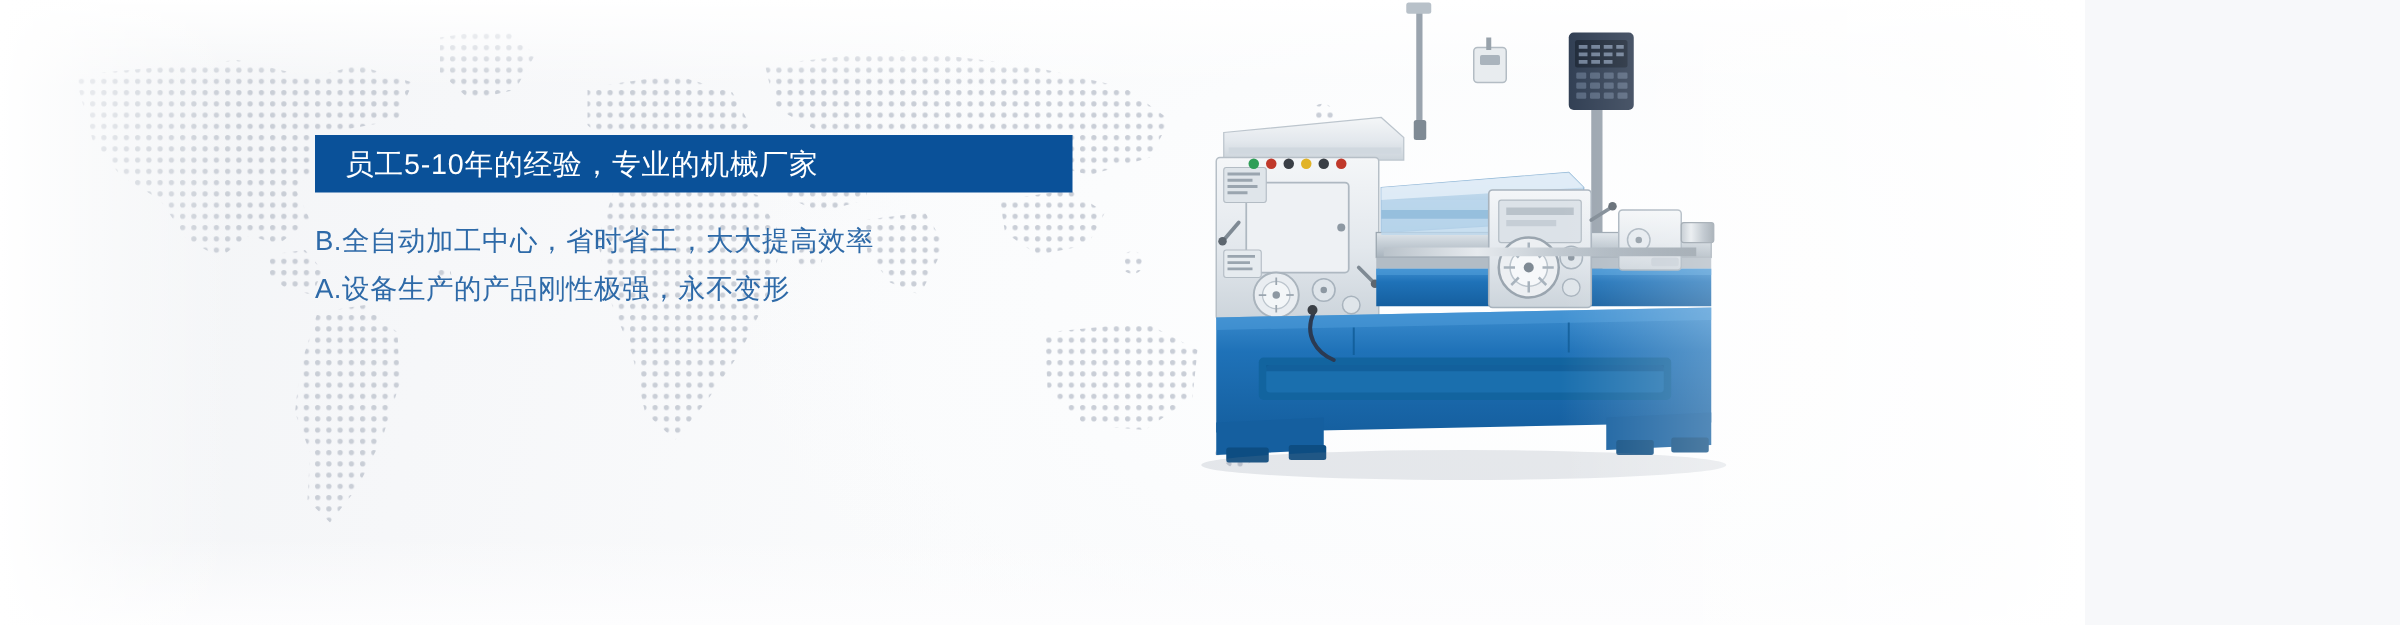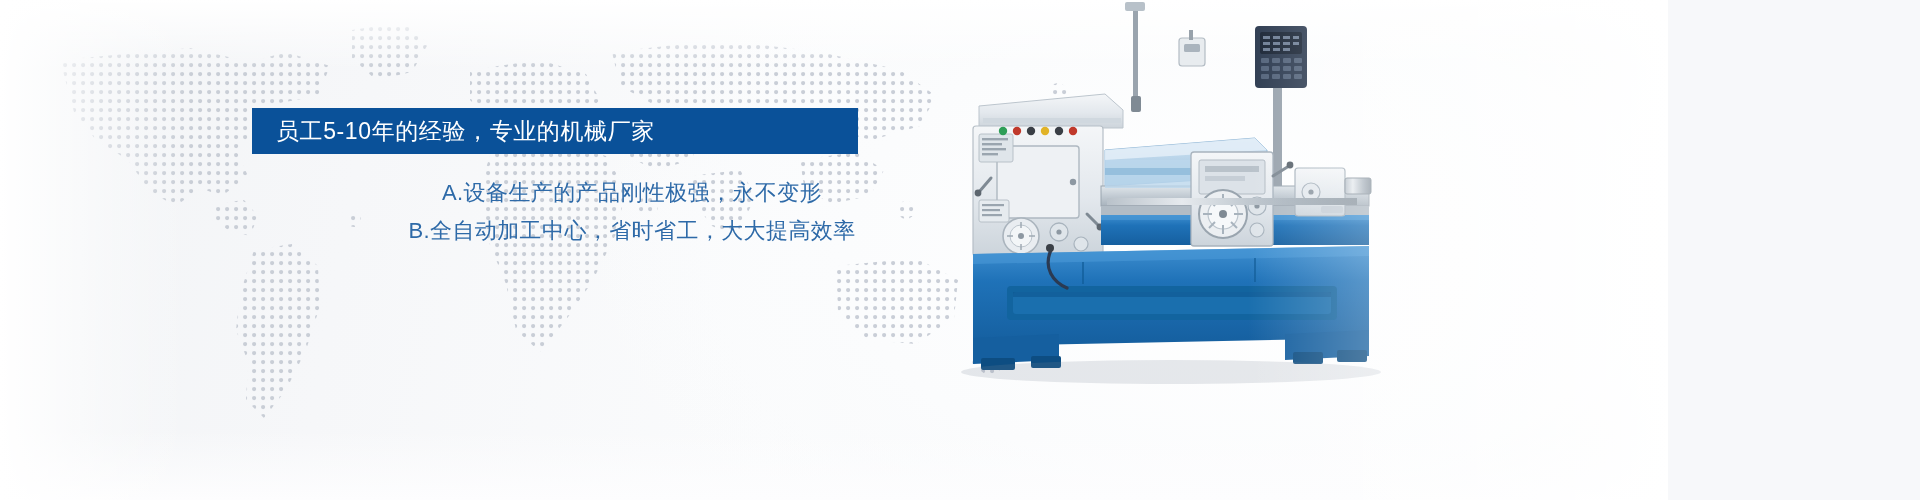--- a/index.html
+++ b/index.html
@@ -11,21 +11,20 @@
   }
 
   
   #banner {
     position:absolute; inset:0;
     width:1668px; height:500px;
     overflow:hidden;
     background:
       radial-gradient(ellipse 900px 520px at 1250px 250px, #ffffff 0%, #fbfcfd 45%, rgba(251,252,253,0) 75%),
       linear-gradient(100deg,#f2f4f6 0%,#f6f7f9 22%,#fafbfc 48%,#f4f6f8 72%,#eef1f4 100%);
-    text-align: center;
   }
 
   
   .vignette-top, .vignette-bot {
     position:absolute; left:0; width:1920px; height:70px; pointer-events:none;
   }
   .vignette-top { top:0;    background:linear-gradient(180deg,#ffffff 0%,rgba(255,255,255,0) 100%); }
   .vignette-bot { bottom:0; background:linear-gradient(0deg,#fdfdfe 0%,rgba(253,253,254,0) 100%); }
 
   
@@ -156,22 +155,22 @@
   <div class="vignette-bot"></div>
   <div class="left-fade"></div>
 
   <div id="text-block">
 
     <div id="headline-bar">
       <span id="headline-text">员工5-10年的经验，专业的机械厂家</span>
     </div>
 
     <div id="bullets">
+      <div class="bullet">B.全自动加工中心，省时省工，大大提高效率</div>
       <div class="bullet">A.设备生产的产品刚性极强，永不变形</div>
-      <div class="bullet">B.全自动加工中心，省时省工，大大提高效率</div>
     </div>
 
   </div>
 
   <div id="machine">
     <svg width="520" height="400" viewBox="0 0 520 400" xmlns="http://www.w3.org/2000/svg">
       <defs>
         <linearGradient id="blueBody" x1="0" y1="0" x2="0" y2="1">
           <stop offset="0%" stop-color="#3f8fd0"></stop>
           <stop offset="35%" stop-color="#1f72b8"></stop>

